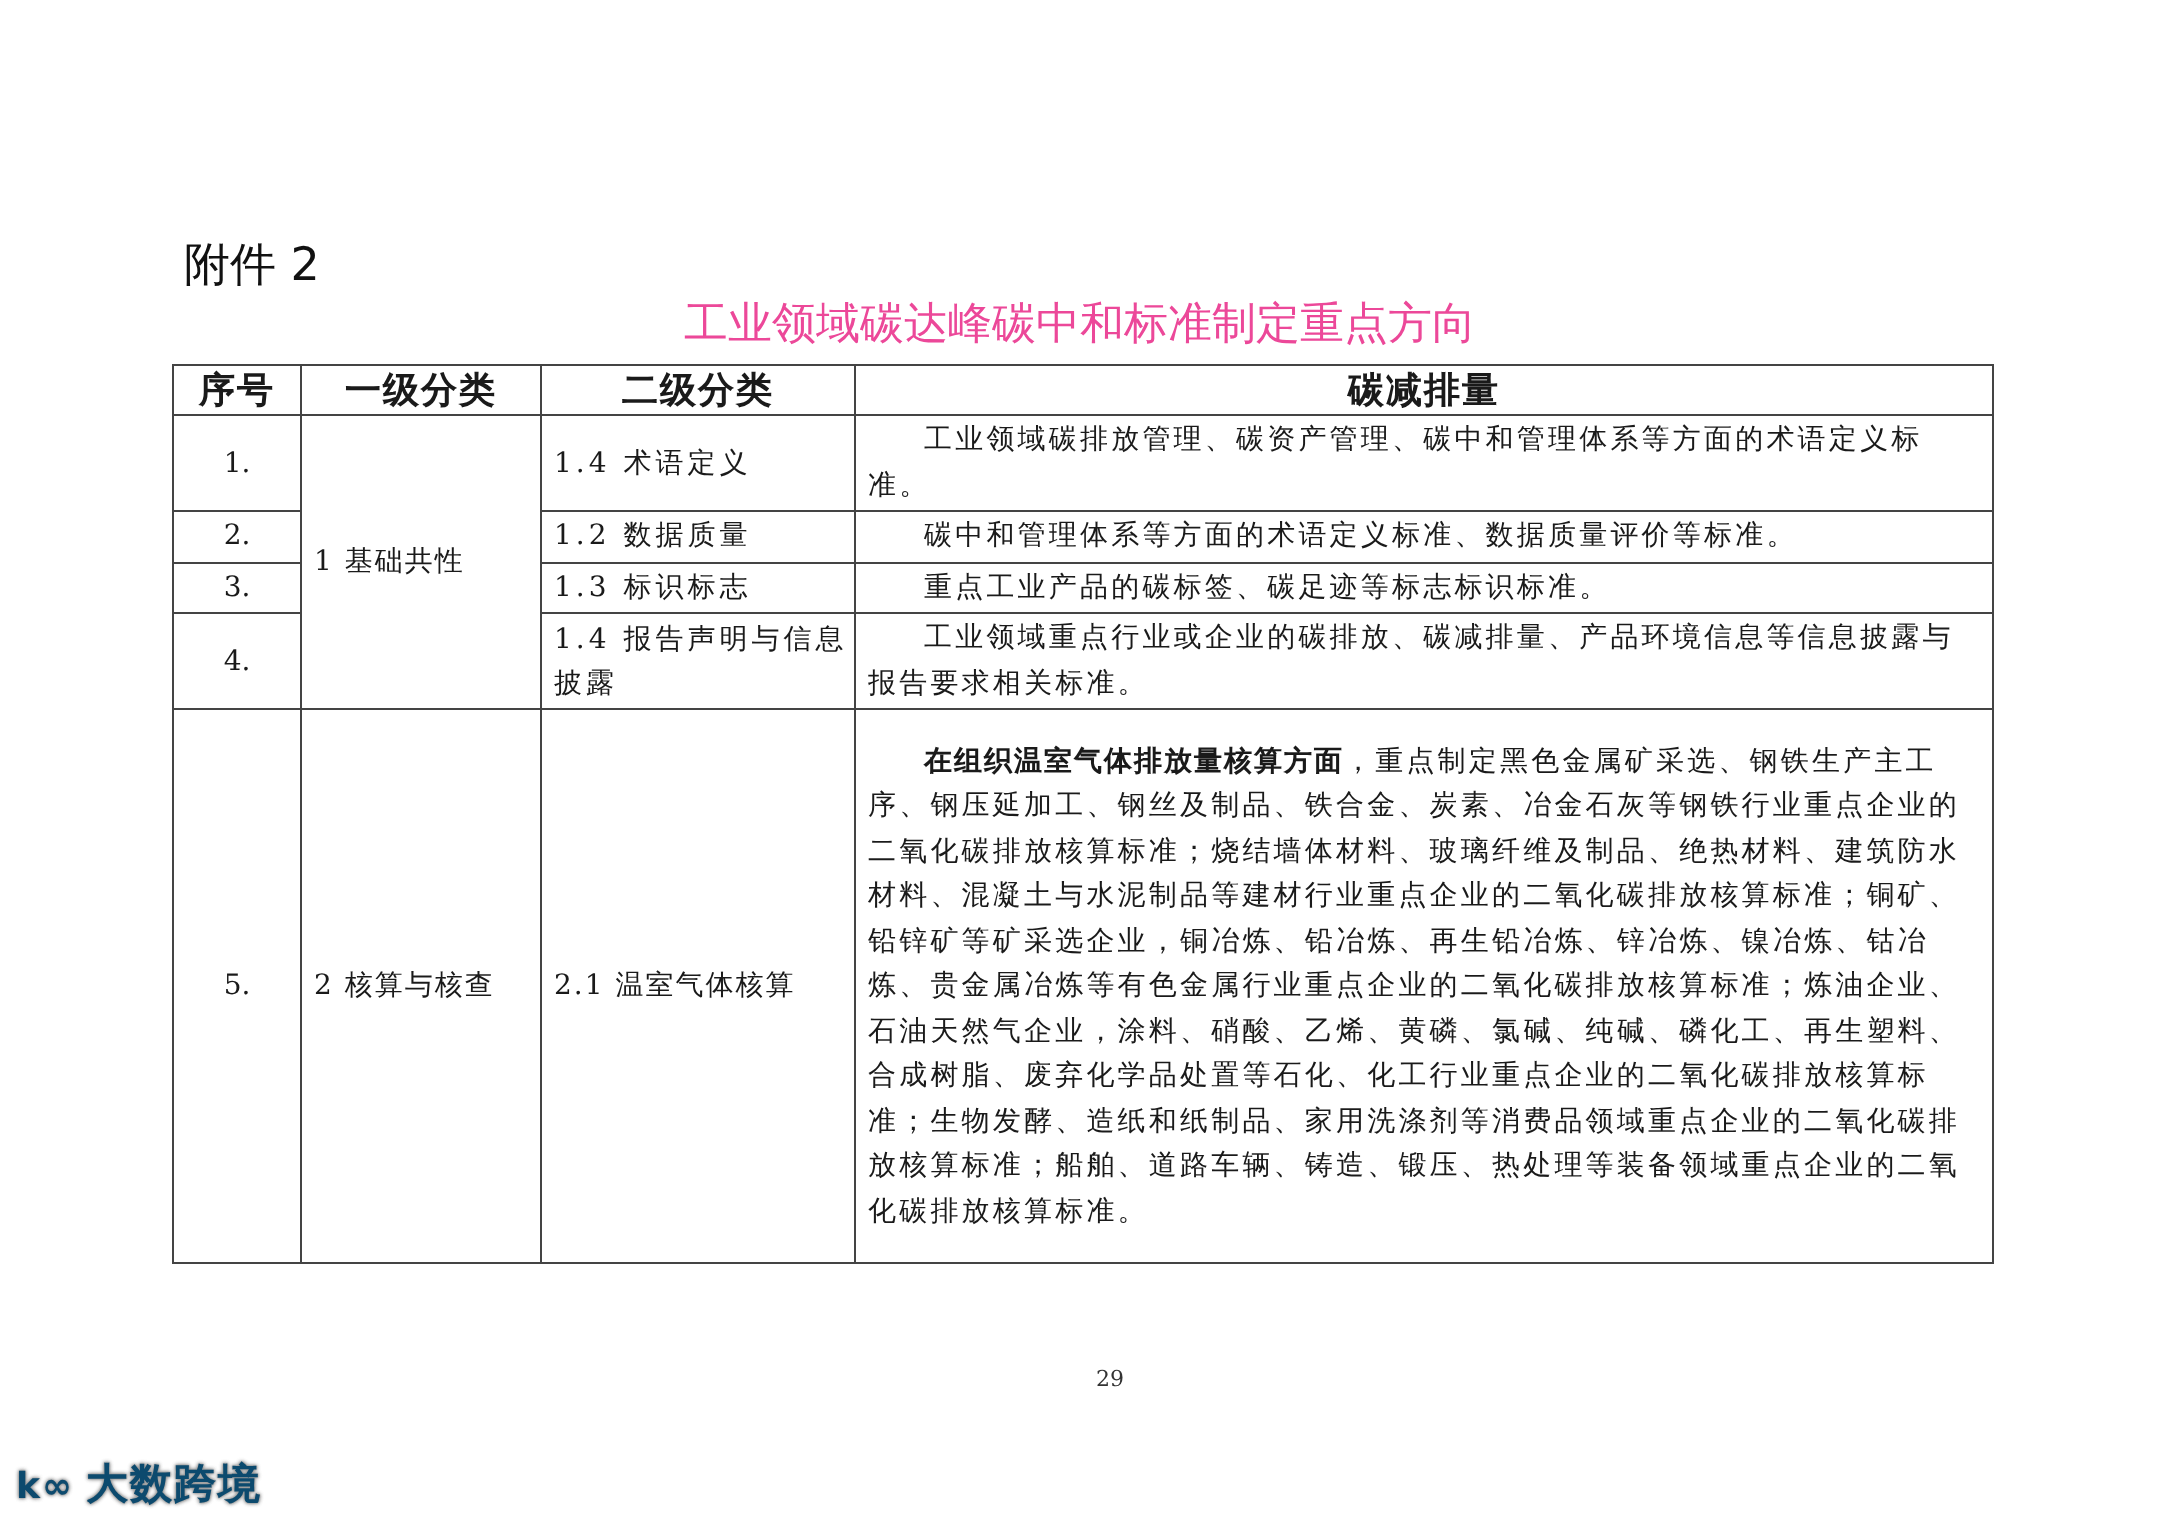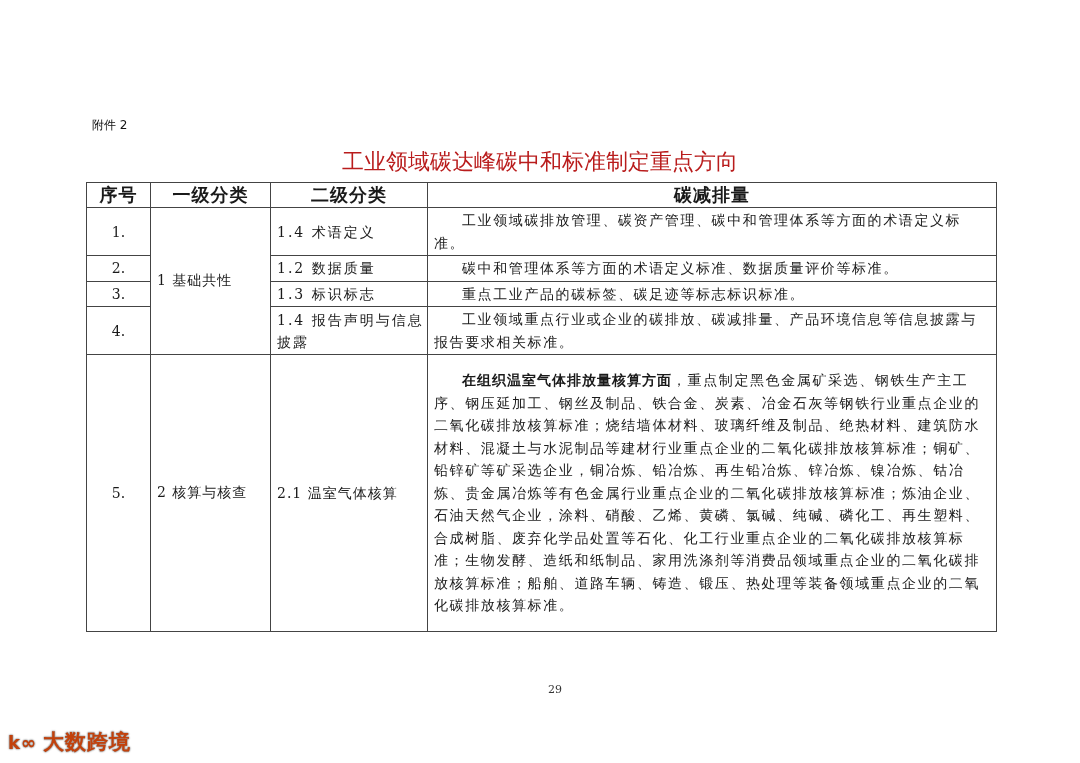--- a/index.html
+++ b/index.html
@@ -1,37 +1,37 @@
 <!DOCTYPE html>
 <html><head>
 <meta charset="utf-8">
 <style>
   html, body { margin:0; padding:0; background:#ffffff; }
   body { width:1080px; height:763px; position:relative; overflow:hidden;
          font-family:"DejaVu Serif","Liberation Serif",serif; color:#1a1a1a; }
   .attach { position:absolute; left:92px; top:117px; font-family:"DejaVu Sans","Liberation Sans",sans-serif;
-            font-size:12px; color:#111; }
+            font-size:23px; color:#111; }
   .title { position:absolute; left:0; width:1080px; top:147px; text-align:center;
-           font-family:"DejaVu Sans","Liberation Sans",sans-serif; font-size:22px; color:#b91c1c;
+           font-family:"DejaVu Sans","Liberation Sans",sans-serif; font-size:22px; color:#ec4899;
            padding-left:0; }
   .title span { display:inline-block; margin-left:0; }
   table.main { position:absolute; left:86px; top:182px; width:910px; border-collapse:collapse;
                table-layout:fixed; font-size:14px; }
   table.main td, table.main th { border:1px solid #444; padding:0; vertical-align:middle; }
   table.main th { font-family:"DejaVu Sans","Liberation Sans",sans-serif; font-weight:bold; font-size:18px;
                   height:23px; text-align:center; letter-spacing:1px; }
   .c-num { text-align:center; font-size:14px; }
   .c-l1 { text-align:left; padding-left:6px !important; letter-spacing:1px; }
   .c-l2 { text-align:left; padding-left:6px !important; letter-spacing:2px; line-height:22px; }
   .c-dir { text-align:left; padding:1px 5px 1px 6px !important; line-height:22.5px; letter-spacing:1.6px;
            text-indent:2em; font-size:14px; }
   .c-dir b { font-family:Liberation Sans, sans-serif; font-weight:bold; letter-spacing:1px; }
   .pageno { position:absolute; left:15px; width:1080px; top:683px; text-align:center; font-size:11px; color:#333; }
   .watermark { position:absolute; left:8px; top:728px; font-family:"DejaVu Sans","Liberation Sans",sans-serif;
-               font-size:21px; color:#c2410c; font-weight:bold;
+               font-size:21px; color:#0c4a6e; font-weight:bold;
                text-shadow:0 0 2px #999, 0 0 2px #999, 0 0 1px #777; letter-spacing:1px; }
   .watermark .logo { font-size:18px; margin-right:6px; }
 </style>
 </head>
 <body>
 
 <div class="attach">附件 2</div>
 <div class="title"><span>工业领域碳达峰碳中和标准制定重点方向</span></div>
 
 <table class="main">

